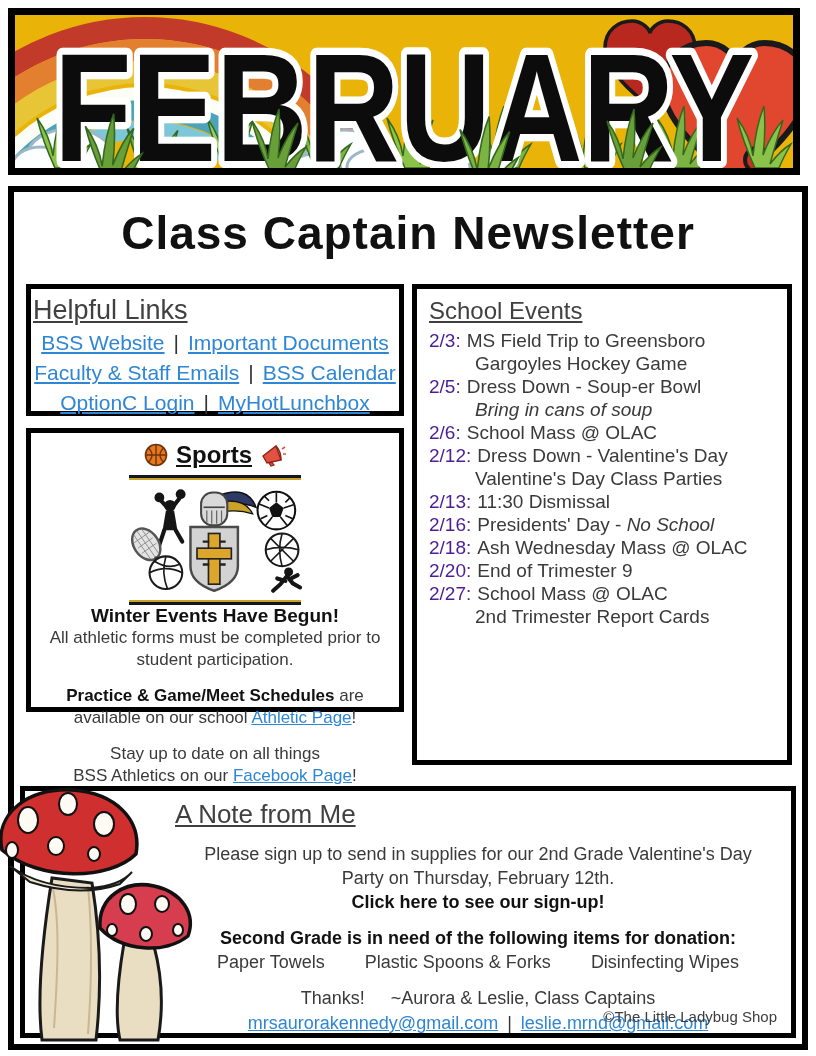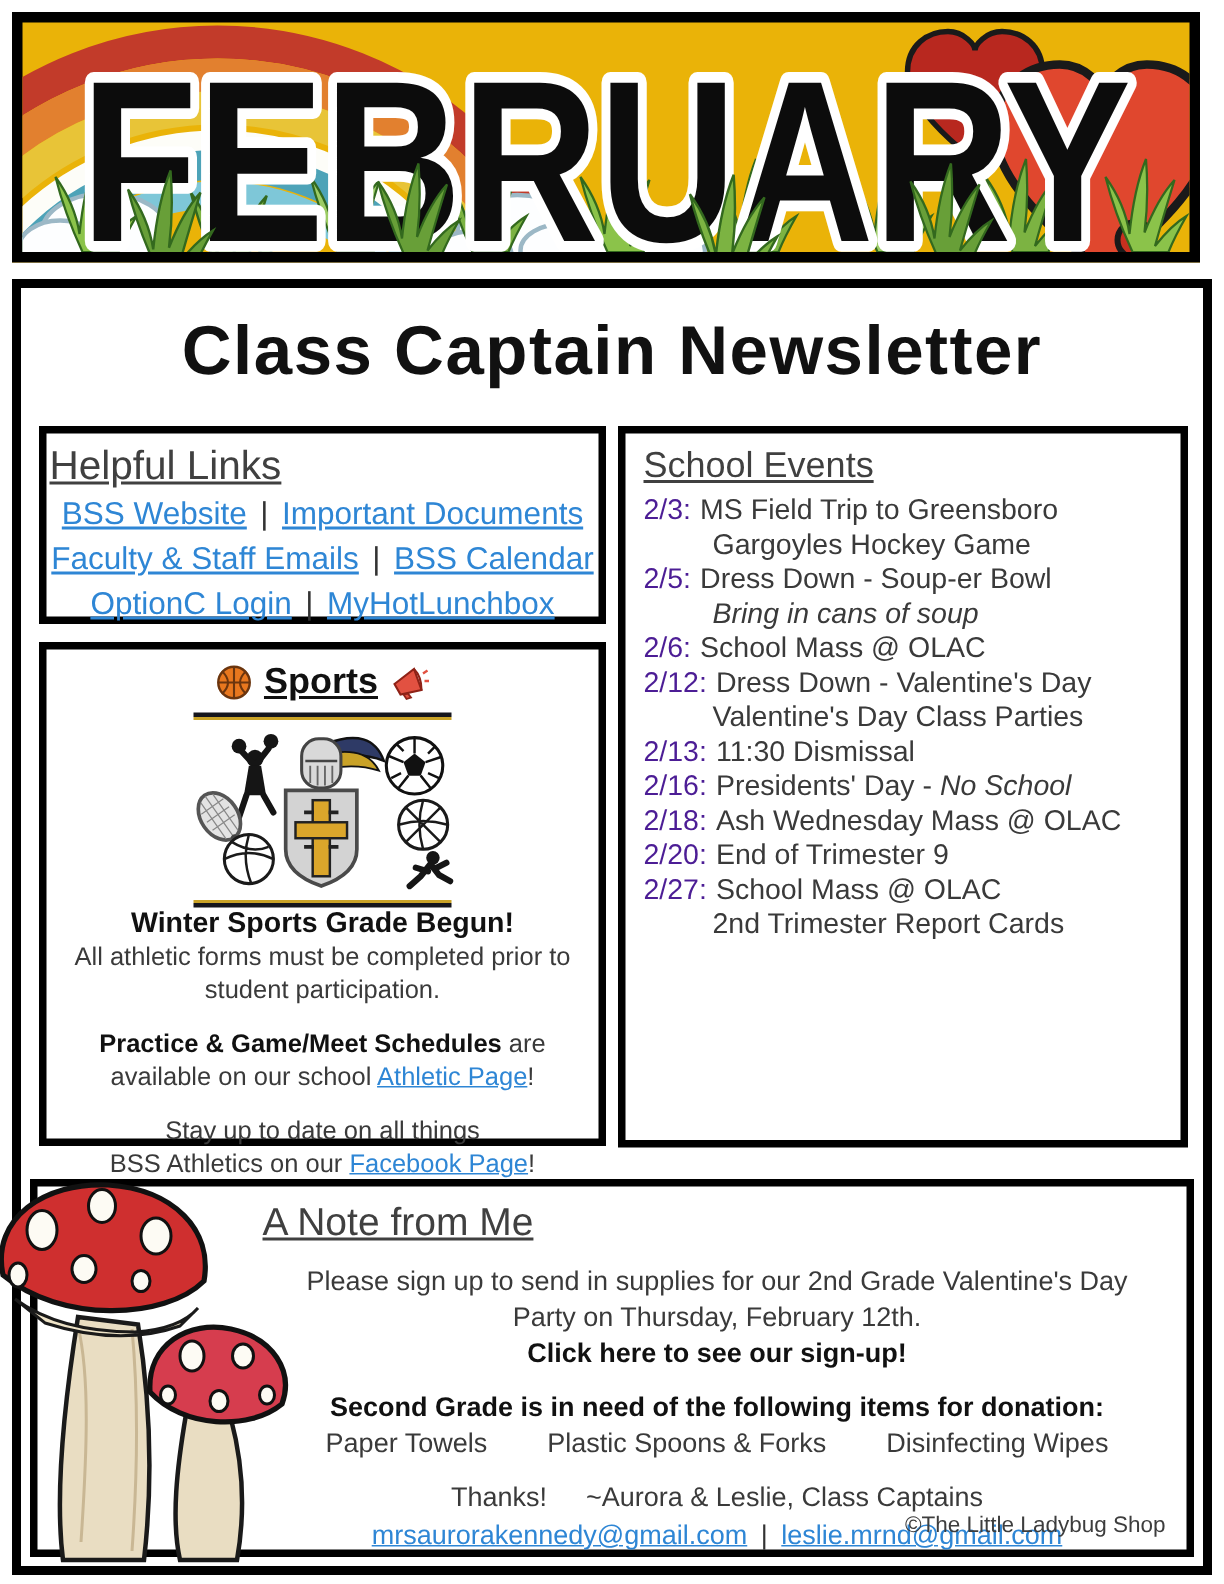--- a/index.html
+++ b/index.html
@@ -23,21 +23,21 @@
   
   .events-box{left:398px;top:92px;width:380px;height:481px;padding:8px 0 0 12px;}
   .events-box .sec-title{font-size:24px;margin-bottom:4px;}
   .event{font-size:19px;line-height:23px;white-space:nowrap;}
   .ev-date{font-weight:normal;color:#4c1d95;margin-right:6px;}
   .event-sub{font-size:19px;line-height:23px;padding-left:46px;white-space:nowrap;}
   .event-sub.it{font-style:italic;}
   .event-sub.small{font-size:16px;}
   .it{font-style:italic;}
   
-  .sports-box{left:12px;top:236px;width:378px;height:336px;padding:8px 0;text-align:center;}
+  .sports-box{left:12px;top:236px;width:378px;height:284px;padding:8px 0;text-align:center;}
   .sp-head{display:flex;align-items:center;justify-content:center;gap:8px;margin-bottom:6px;}
   .sp-title{font-size:24px;font-weight:bold;text-decoration:underline;color:#111;}
   .divider{width:172px;margin:0 auto;}
   .divider .d1{height:3px;background:#15151c;}
   .divider .d2{height:2px;background:#C9A227;}
   .crest-wrap{width:180px;height:118px;margin:1px auto;}
   .sp-bold{font-size:19px;font-weight:bold;color:#111;line-height:22px;}
   .sp-line{font-size:17px;line-height:22px;white-space:nowrap;}
   .sp-gap{height:14px;}
   .b{font-weight:bold;color:#111;}
@@ -202,21 +202,21 @@
             <rect x="102" y="56" width="14" height="62" fill="#DBA62B" stroke="#222" stroke-width="2"></rect>
             <rect x="88" y="74" width="42" height="13" fill="#DBA62B" stroke="#222" stroke-width="2"></rect>
             <path d="M95,66 h8 M115,66 h8 M95,94 h8 M115,94 h8" stroke="#222" stroke-width="3"></path>
           </g>
         </svg>
       </div>
       <div class="divider">
           <div class="d2"></div>
           <div class="d1"></div>
         </div>
-      <div class="sp-bold">Winter Sports Grade Begun!</div>
+      <div class="sp-bold">Winter Events Have Begun!</div>
       <div class="sp-line">All athletic forms must be completed prior to</div>
       <div class="sp-line">student participation.</div>
       <div class="sp-gap"></div>
       <div class="sp-line"><span class="b">Practice &amp; Game/Meet Schedules</span><span> are</span></div>
       <div class="sp-line"><span>available on our school </span><a class="lnk">Athletic Page</a><span>!</span></div>
       <div class="sp-gap"></div>
       <div class="sp-line">Stay up to date on all things</div>
       <div class="sp-line"><span>BSS Athletics on our </span><a class="lnk">Facebook Page</a><span>!</span></div>
     </div>
 

